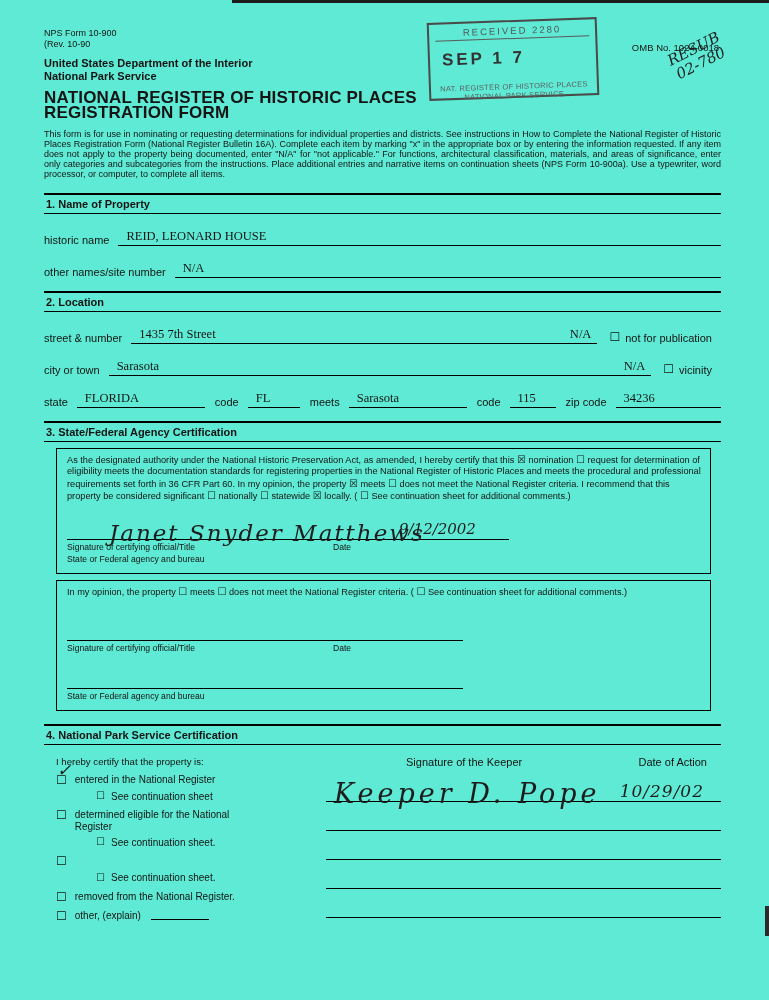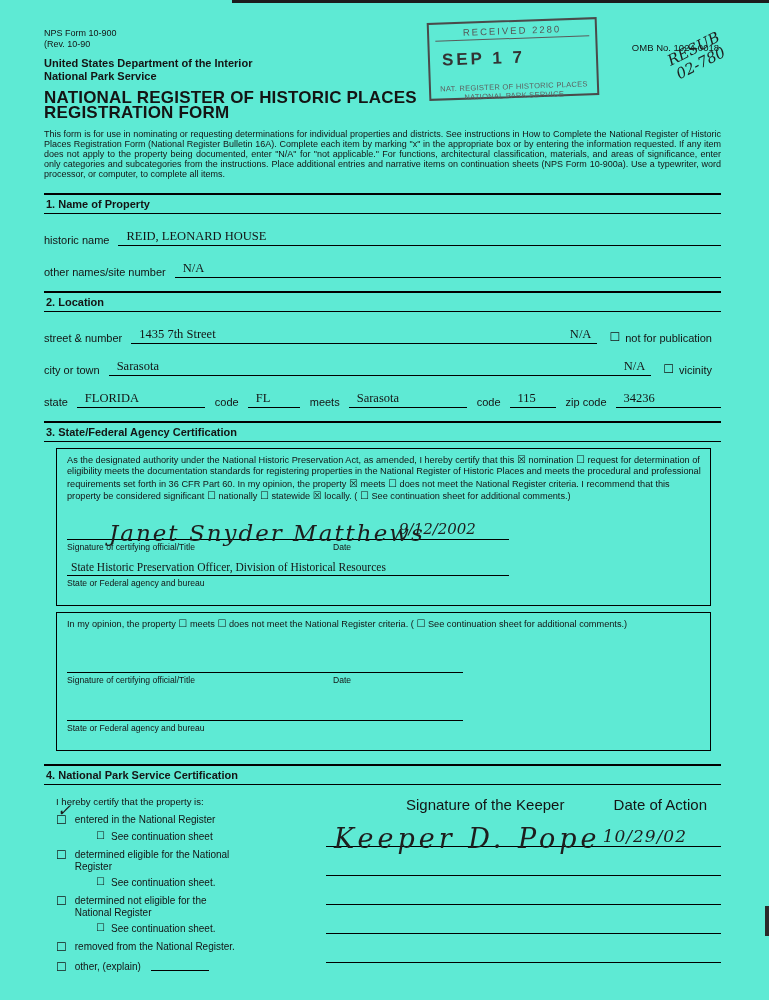--- a/index.html
+++ b/index.html
@@ -31,21 +31,21 @@
   .frow { display:flex; align-items:flex-end; margin-top:15px; font-size:11px; }
   .flabel { white-space:nowrap; padding-right:9px; }
   .flabel.ml { padding-left:10px; }
   .fline { flex:1; border-bottom:1.2px solid #000; display:flex; justify-content:space-between; align-items:flex-end; padding:0 6px 1px 8px; min-height:15px; }
   .fline.fixed { flex:none; }
   .w130 { width:128px; } .w52 { width:52px; } .w120 { width:118px; } .w48 { width:46px; }
   .serif { font-family:"Liberation Serif", serif; font-size:12.5px; }
   .cbg { font-family:"DejaVu Sans", sans-serif; font-size:12px; line-height:12px; }
   .row-cb { margin:0 5px 1px 12px; }
 
-  .cert-box { border:1.6px solid #000; margin:6px 10px 0 12px; padding:5px 9px 17px 10px; }
+  .cert-box { border:1.6px solid #000; margin:6px 10px 0 12px; padding:5px 9px 9px 10px; }
   .cert-text { font-size:9.2px; line-height:11.6px; text-align:left; }
   .cbi { font-family:"DejaVu Sans", sans-serif; font-size:10px; }
 
   .sig-row { position:relative; width:442px; border-bottom:1.1px solid #000; height:34px; margin-top:3px; }
   .sig-row.empty { height:26px; margin-top:16px; width:396px; }
   .sig-name { position:absolute; left:42px; bottom:-7px; font-size:23px; letter-spacing:2px; white-space:nowrap; }
   .sig-date { position:absolute; left:332px; bottom:1px; font-size:15px; white-space:nowrap; }
   .sig-labels { display:flex; font-size:8.6px; margin-top:2px; }
   .sig-labels .first { width:266px; }
   .official { font-family:"Liberation Serif", serif; font-size:11.5px; margin-top:9px; width:442px; border-bottom:1.1px solid #000; padding:0 0 2px 4px; }
@@ -57,24 +57,24 @@
   .sec4-left { width:258px; padding-left:12px; }
   .certify { font-size:9.6px; margin-top:3px; }
   .s4-item { display:flex; align-items:flex-start; margin-top:7px; font-size:10px; line-height:11.5px; }
   .s4-item .cbwrap { position:relative; margin-right:8px; flex:none; }
   .bigcheck { position:absolute; left:1px; top:-9px; font-size:17px; font-style:italic; }
   .s4-sub { display:flex; margin:4px 0 0 40px; font-size:10px; align-items:center; }
   .s4-sub .cbg { font-size:10px; margin-right:6px; }
   .s4-label { max-width:170px; }
   .blank-short { display:inline-block; width:58px; border-bottom:1px solid #000; height:10px; margin-left:10px; }
   .sec4-right { flex:1; padding-left:24px; }
-  .keeper-headers { display:flex; justify-content:space-between; font-size:15px; margin-top:3px; padding:0 14px 0 80px; }
+  .keeper-headers { display:flex; justify-content:space-between; font-size:11px; margin-top:3px; padding:0 14px 0 80px; }
   .keeper-row { position:relative; border-bottom:1.2px solid #000; height:34px; }
   .keeper-sig { position:absolute; left:8px; bottom:-8px; font-size:27px; letter-spacing:4px; white-space:nowrap; }
-  .keeper-date { position:absolute; right:34px; bottom:0px; font-size:17px; letter-spacing:1px; white-space:nowrap; }
+  .keeper-date { position:absolute; right:17px; bottom:0px; font-size:17px; letter-spacing:1px; white-space:nowrap; }
   .rule { border-bottom:1.2px solid #000; height:29px; }
 </style>
 </head>
 <body>
 
 <div class="page">
   <div class="scan-top-line"></div>
   <div class="scan-corner"></div>
 
   <div class="hdr-small">NPS Form 10-900</div>
@@ -186,21 +186,20 @@
       <span>See continuation sheet for additional comments.)</span>
     </p>
     <div class="sig-row">
       <span class="hand sig-name">Janet Snyder Matthews</span>
       <span class="hand sig-date">9/12/2002</span>
     </div>
     <div class="sig-labels">
       <span class="first">Signature of certifying official/Title</span>
       <span>Date</span>
     </div>
-    <div class="official">State Historic Preservation Officer, Division of Historical Resources</div>
     <div class="agency-lab">State or Federal agency and bureau</div>
   </div>
 
   <div class="cert-box">
     <p class="cert-text">
       <span>In my opinion, the property</span>
       <span class="cbi">☐</span>
       <span>meets</span>
       <span class="cbi">☐</span>
       <span>does not meet the National Register criteria. (</span>
@@ -241,21 +240,20 @@
       </div>
       <div class="s4-sub">
         <span class="cbg">☐</span>
         <span>See continuation sheet.</span>
       </div>
 
       <div class="s4-item">
         <span class="cbwrap">
           <span class="cbg">☐</span>
         </span>
-        <span class="s4-label">determined not eligible for the National Register</span>
       </div>
       <div class="s4-sub">
         <span class="cbg">☐</span>
         <span>See continuation sheet.</span>
       </div>
 
       <div class="s4-item">
         <span class="cbwrap">
           <span class="cbg">☐</span>
         </span>

